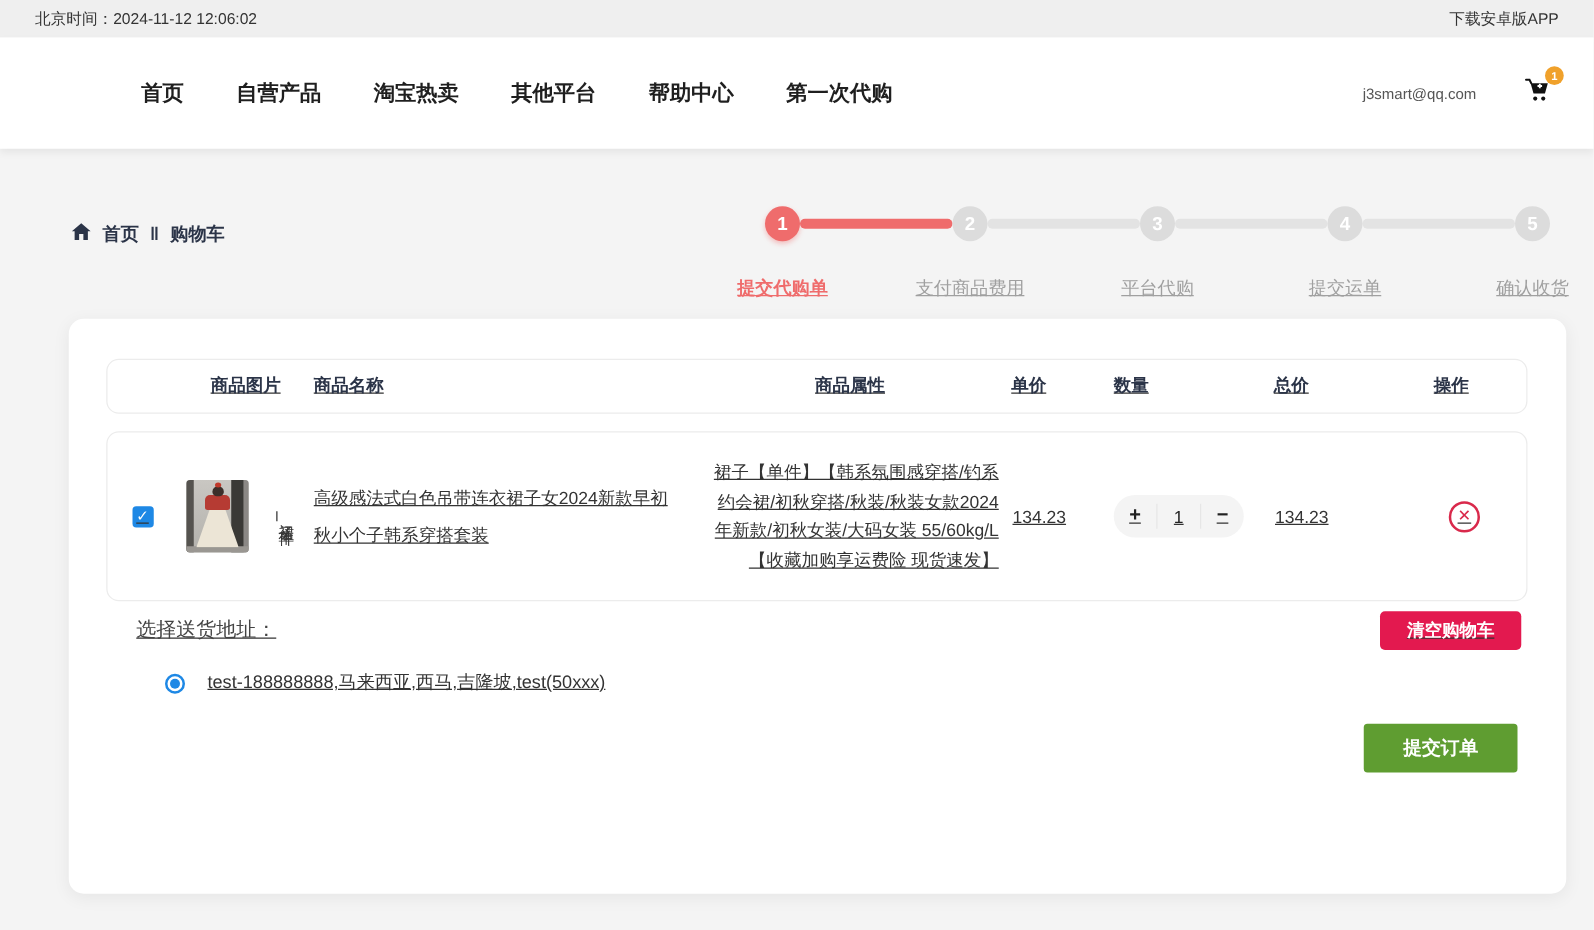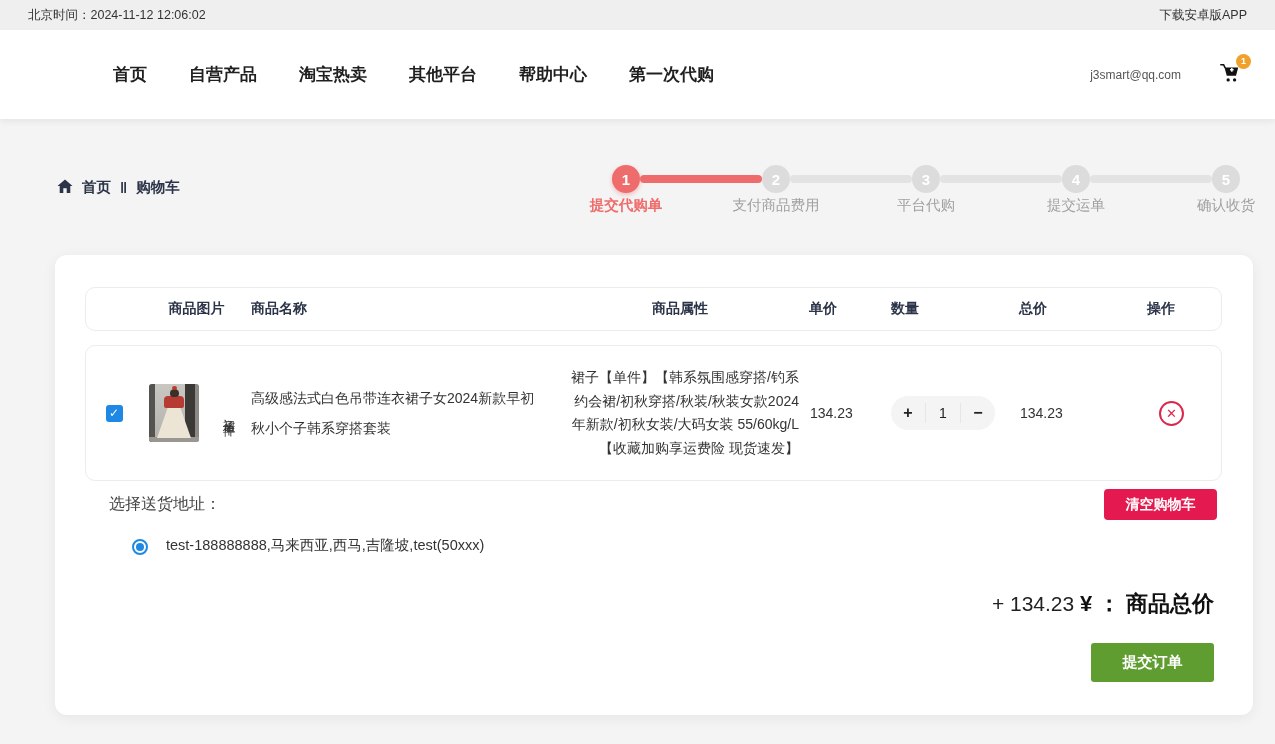--- a/index.html
+++ b/index.html
@@ -41,26 +41,26 @@
 
   .steps { position:absolute; left:551px; top:46px; display:flex; }
   .step { width:150px; position:relative; display:flex; flex-direction:column; align-items:center; }
   .step .connector { position:absolute; left:-61px; top:10px; width:122px; height:8px;
     background:#e3e3e3; border-radius:4px; }
   .step.active-line .connector { background:var(--accent-red); }
   .step .dot { width:28px; height:28px; border-radius:50%; background:#dcdcdc; color:#fff;
     font-size:15px; font-weight:700; display:flex; align-items:center; justify-content:center;
     position:relative; z-index:1; }
   .step.active .dot { background:var(--accent-red); box-shadow:0 2px 4px rgba(239,108,108,.4); }
-  .step .lbl { margin-top:3px; font-size:14.5px; color:#a0a0a0; white-space:nowrap; }
+  .step .lbl { margin-top:28px; font-size:14.5px; color:#a0a0a0; white-space:nowrap;text-decoration:underline; }
   .step.active .lbl { color:var(--accent-red); font-weight:600; }
 
   
   .card { width:1198px; margin-left:55px; height:460px; background:#fff; border-radius:12px;
-    box-shadow:0 3px 14px rgba(0,0,0,0.06); padding:32px 31px 24px 30px; }
+    box-shadow:0 3px 14px rgba(0,0,0,0.06); padding:32px 31px 24px 30px;text-decoration:underline; }
 
   .tbl-grid { display:grid;
     grid-template-columns:56px 109px 300px 258px 82px 128px 128px 1fr;
     align-items:center; }
   .thead { height:44px; border:1px solid #ececec; border-radius:10px; background:#fff;
     font-size:14px; font-weight:700; color:var(--navy); }
   .th-c { text-align:center; }
   .trow { margin-top:14px; height:136px; border:1px solid #ececec; border-radius:10px; background:#fff;
     font-size:14px; color:#333; }
 
@@ -242,24 +242,18 @@
     <button class="btn-clear">清空购物车</button>
   </div>
 
   <div class="radio-row">
     <div class="radio">
         <div class="dot"></div>
       </div>
     <div class="radio-text">test-188888888,马来西亚,西马,吉隆坡,test(50xxx)</div>
   </div>
 
-  <div class="summary-row">
-    <span>+ 134.23</span>
-    <span class="bold">¥</span>
-    <span class="bold">：</span>
-    <span class="bold">商品总价</span>
-  </div>
 
   <div class="submit-row">
     <button class="btn-submit">提交订单</button>
   </div>
 
 </div>
 
 </body></html>

